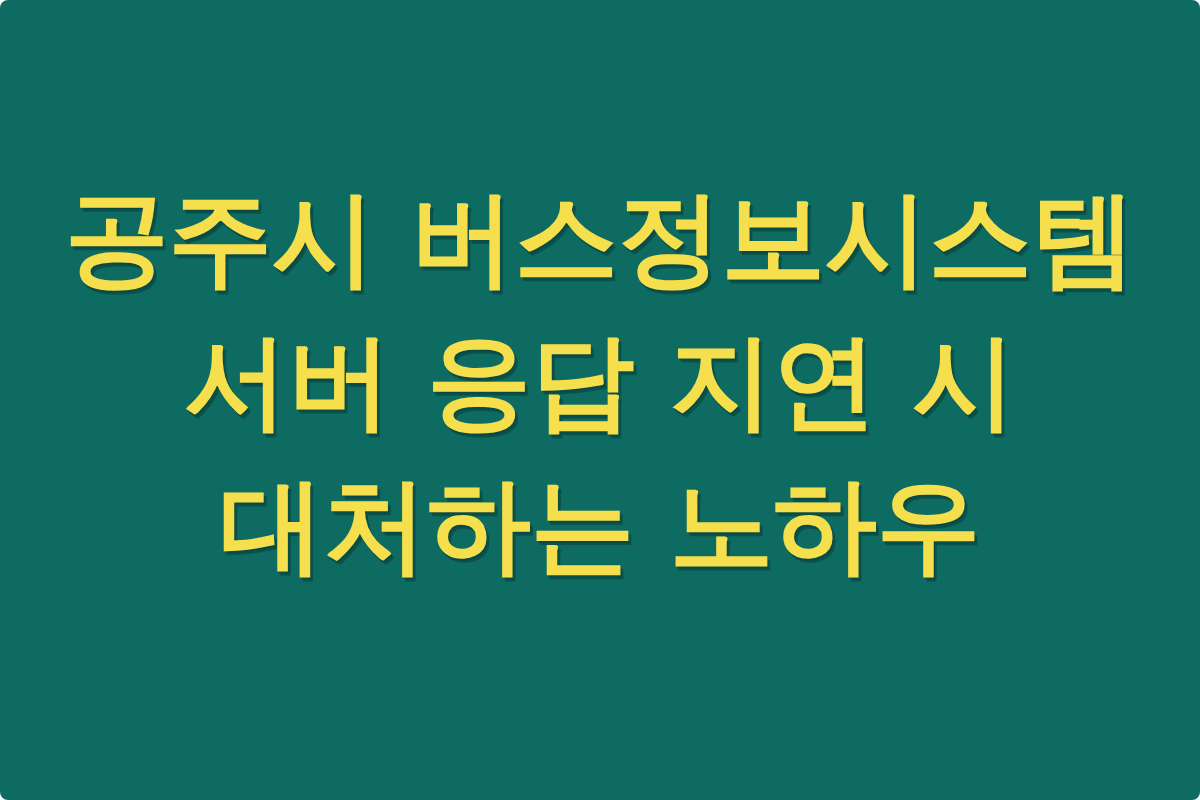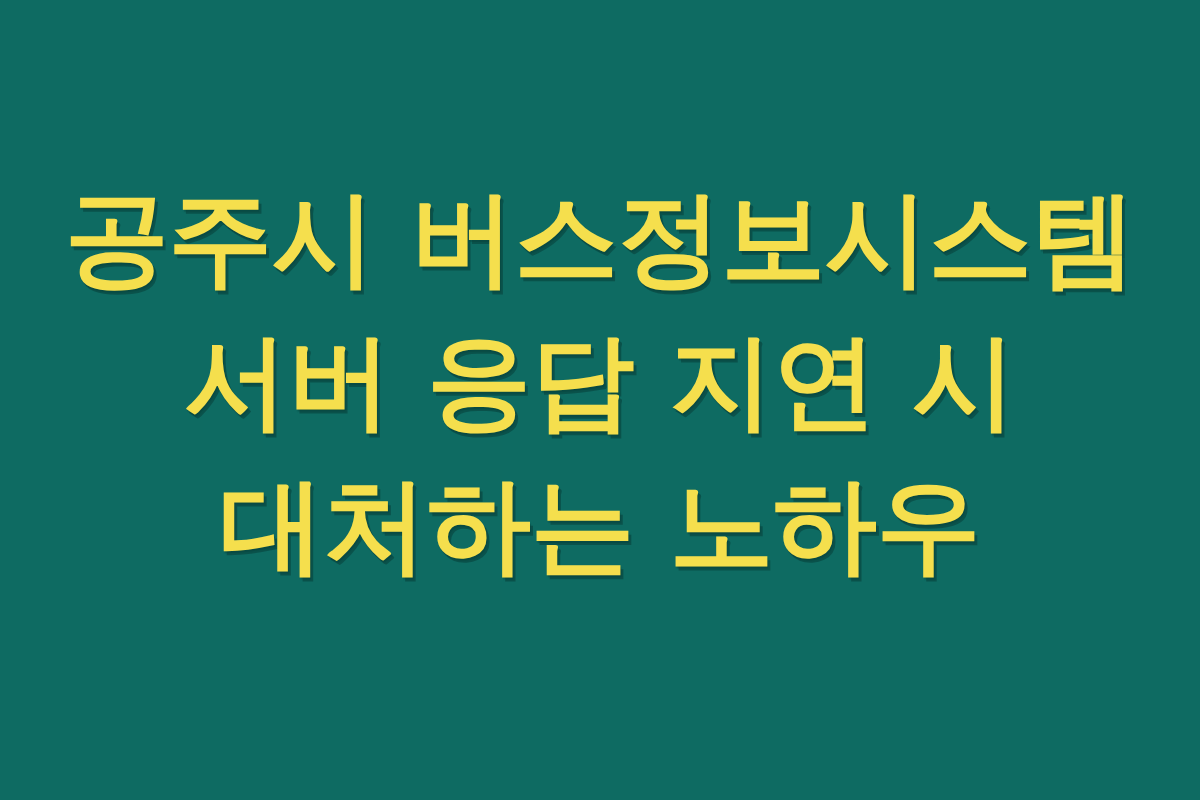--- a/index.html
+++ b/index.html
@@ -19,20 +19,21 @@
   #poster-canvas {
     position: relative;
     width: 1200px;
     height: 800px;
     background: #0E6B62;
     display: flex;
     align-items: center;
     justify-content: center;
     box-sizing: border-box;
     padding: 0 60px;
+    border-radius: 8px;
   }
 
   
   #headline-block {
     width: 1080px;
     text-align: center;
     position: relative;
     transform: translateY(-18px);
   }
 

